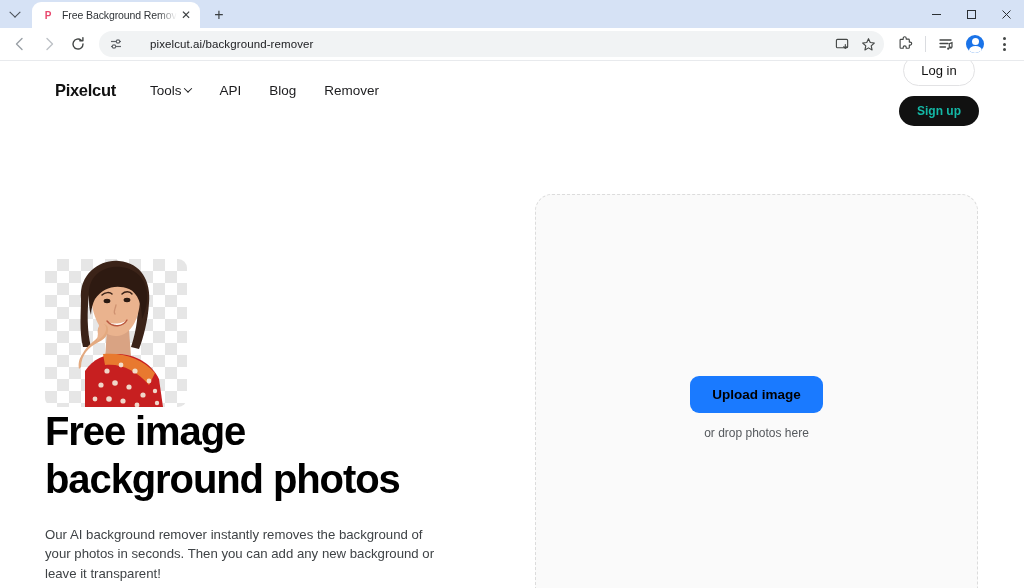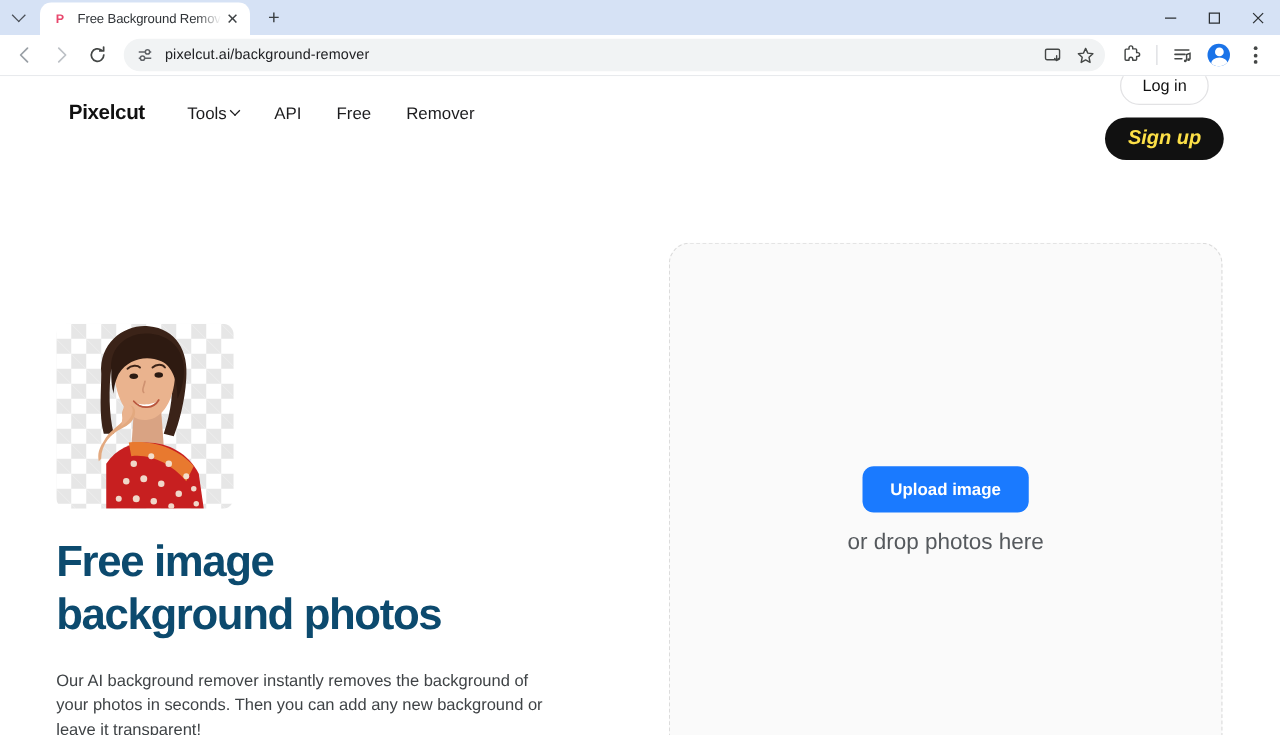--- a/index.html
+++ b/index.html
@@ -70,21 +70,21 @@
   }
   .navbtn.disabled { color: #bdc1c6; }
 
   .omnibox {
     flex: 1; height: 26px; background: #f1f3f4; border-radius: 14px;
     display: flex; align-items: center; padding: 0 10px 0 9px;
     margin: 0 6px; position: relative;
   }
   .omni-icon { width: 16px; height: 16px; margin-right: 8px; flex: 0 0 16px;
                display: flex; align-items: center; justify-content: center; }
-  .omni-url { font-size: 11.5px; color: #202124; letter-spacing: 0.1px; }
+  .omni-url { font-size: 11.5px; color: #202124; letter-spacing: 0.1px; margin-left: 18px; }
   .omni-right { position: absolute; right: 4px; display: flex; align-items: center; gap: 2px; }
   .omni-btn { width: 24px; height: 24px; display: flex; align-items: center;
               justify-content: center; border-radius: 50%; cursor: pointer; color: #444746; }
 
   .tb-right { display: flex; align-items: center; gap: 1px; }
   .tb-sep { width: 1px; height: 16px; background: #dadce0; margin: 0 5px; }
   .avatar-btn {
     width: 28px; height: 28px; display: flex; align-items: center;
     justify-content: center; cursor: pointer;
   }
@@ -119,58 +119,58 @@
   .navchev {
     width: 6px; height: 6px; border-right: 1.3px solid #1c1c1e;
     border-bottom: 1.3px solid #1c1c1e; transform: rotate(45deg) translate(-1px,-1px);
   }
   .nav-right { margin-left: auto; display: flex; align-items: center; gap: 10px; flex-direction: column; }
   .btn-login {
     font-size: 13px; color: #111; background: #fff; border: 1px solid #e2e2e4;
     border-radius: 18px; padding: 7px 17px; cursor: pointer; font-weight: 500;
   }
   .btn-signup {
-    font-size: 16px; color: #fde047; background: #111111; border: none;
-    border-radius: 18px; padding: 8px 18px; cursor: pointer; font-weight: bold; font-style: italic;
+    font-size: 12px; color: #14b8a6; background: #111111; border: none;
+    border-radius: 18px; padding: 8px 18px; cursor: pointer; font-weight: bold;
   }
 
   
   .hero-left { position: absolute; left: 45px; top: 198px; width: 420px; }
   .hero-img {
     width: 142px; height: 148px; border-radius: 9px; overflow: hidden;
     position: relative;
     background-image:
       linear-gradient(45deg, #e6e6e6 25%, transparent 25%, transparent 75%, #e6e6e6 75%),
       linear-gradient(45deg, #e6e6e6 25%, transparent 25%, transparent 75%, #e6e6e6 75%);
     background-color: #ffffff;
     background-size: 24px 24px;
     background-position: 0 0, 12px 12px;
   }
   .cutout { position: absolute; inset: 0; }
 
   .headline {
-    margin-top: 22px; font-size: 35px; line-height: 1.21; font-weight: bold;
-    color: #0c4a6e; letter-spacing: -1.1px;
+    font-size: 40px; line-height: 1.21; font-weight: bold;
+    color: #000000; letter-spacing: -1.1px;
   }
   .subtext {
     margin-top: 21px; font-size: 13.2px; line-height: 1.48; color: #3f4346;
     max-width: 392px;
   }
 
   
   .upload-panel {
     position: absolute; left: 535px; top: 133px; width: 443px; height: 428px;
     background: #fafafa; border: 1.5px dashed #dcdcdc; border-radius: 17px;
     display: flex; flex-direction: column; align-items: center; justify-content: center;
   }
   .btn-upload {
-    background: #1a7aff; color: #ffffff; border: none; border-radius: 9px;
+    background: #1a7aff; color: #000000; border: none; border-radius: 9px;
     font-size: 13.5px; font-weight: bold; padding: 11px 22px; cursor: pointer;
   }
-  .drop-hint { margin-top: 13px; font-size: 18px; color: #55595d; }
+  .drop-hint { margin-top: 13px; font-size: 12px; color: #55595d; }
 </style>
 </head>
 <body>
 
 <div class="browser">
 
   <div class="tabstrip">
     <div class="tab-search">
       <span class="chev"></span>
     </div>
@@ -284,21 +284,21 @@
 
       <div class="navlinks">
         <div class="navlink">
           <span>Tools</span>
           <span class="navchev"></span>
         </div>
         <div class="navlink">
           <span>API</span>
         </div>
         <div class="navlink">
-          <span>Free</span>
+          <span>Blog</span>
         </div>
         <div class="navlink">
           <span>Remover</span>
         </div>
       </div>
 
       <div class="nav-right">
         <button class="btn-login">Log in</button>
         <button class="btn-signup">Sign up</button>
       </div>

